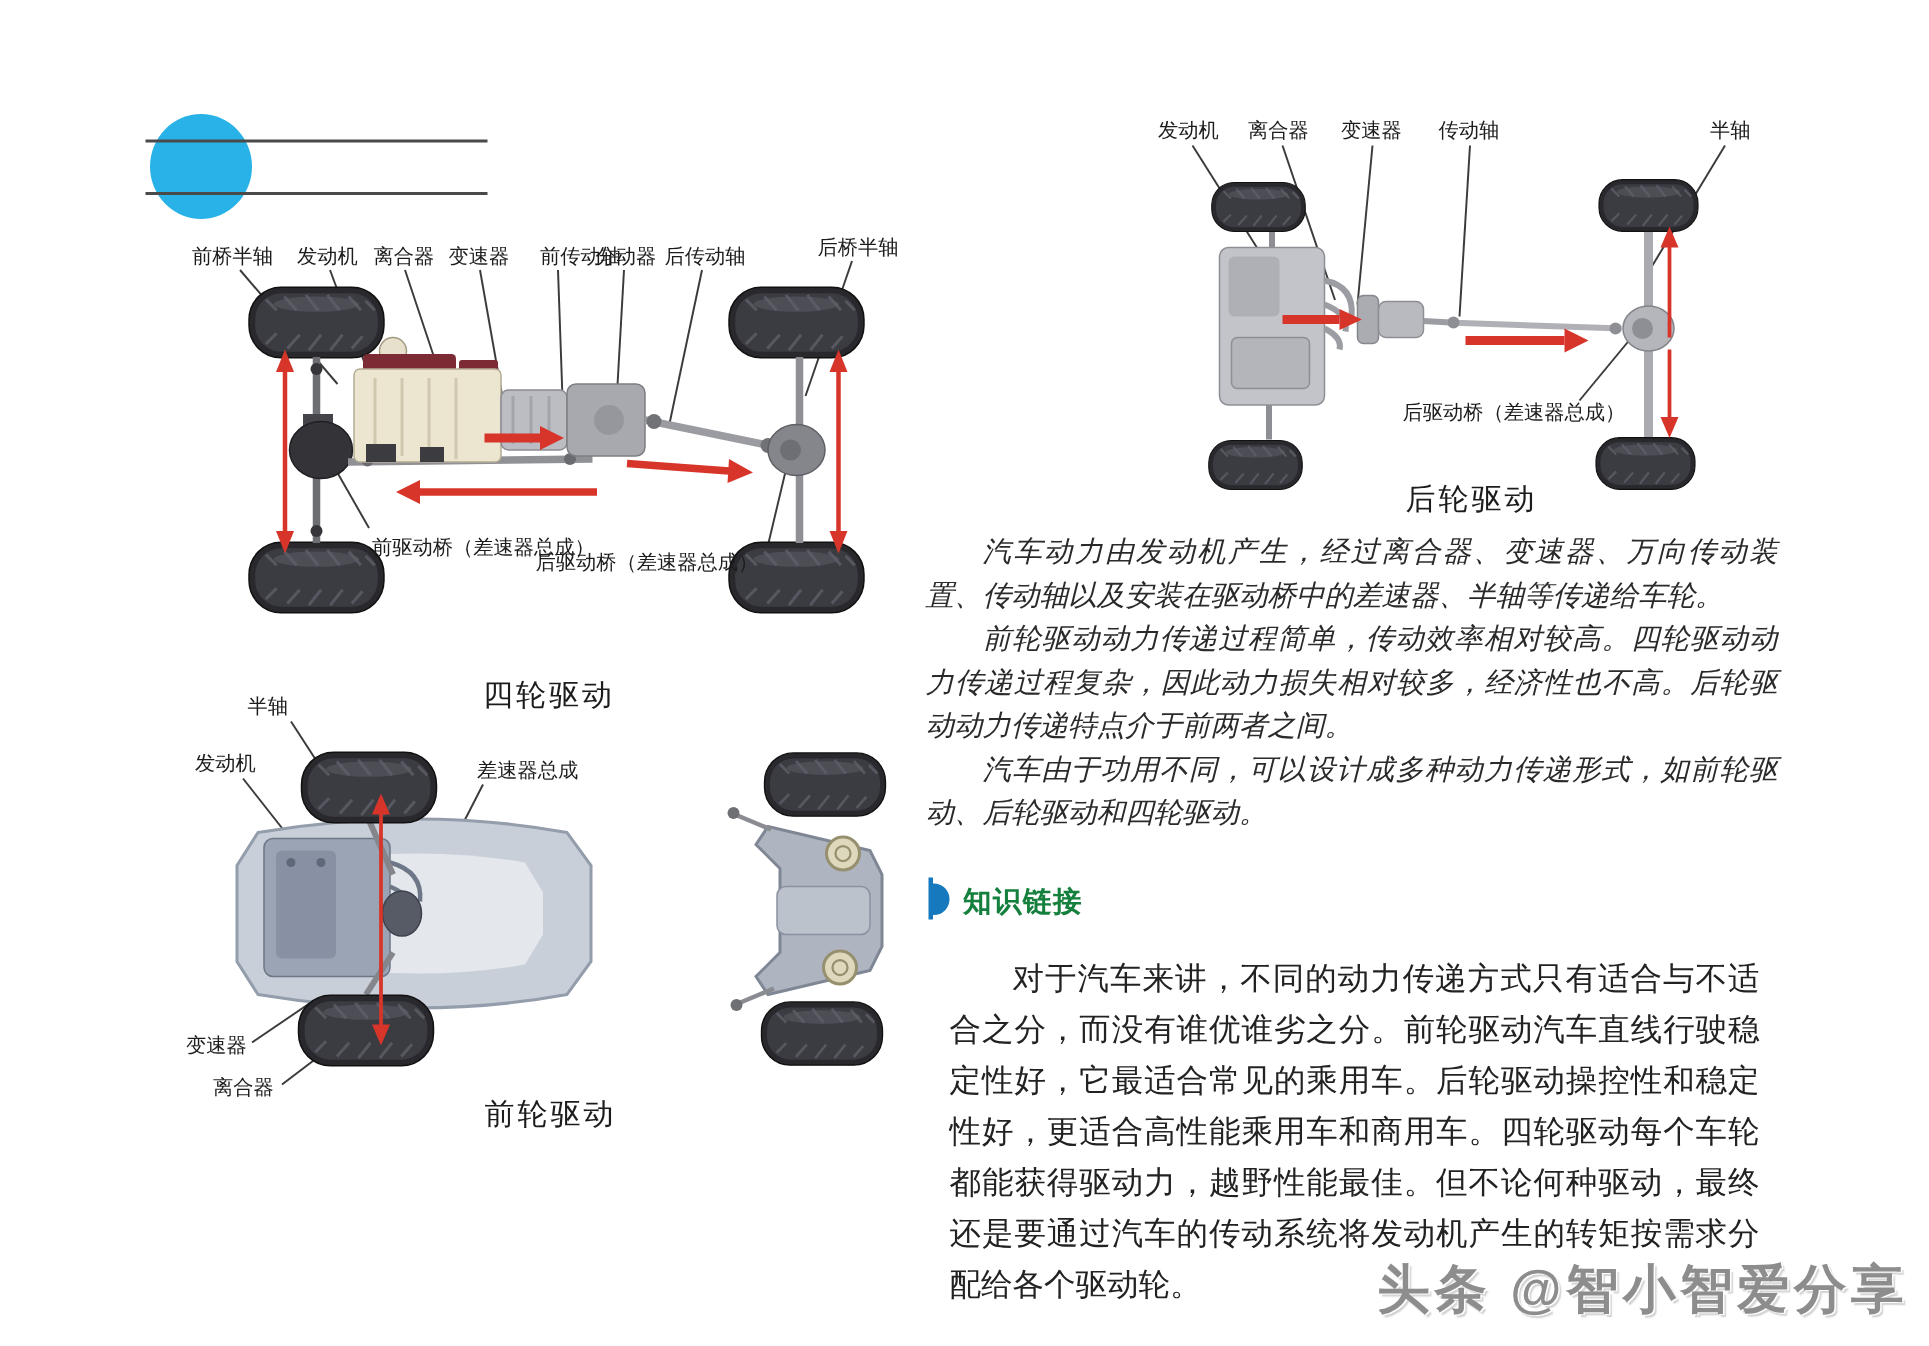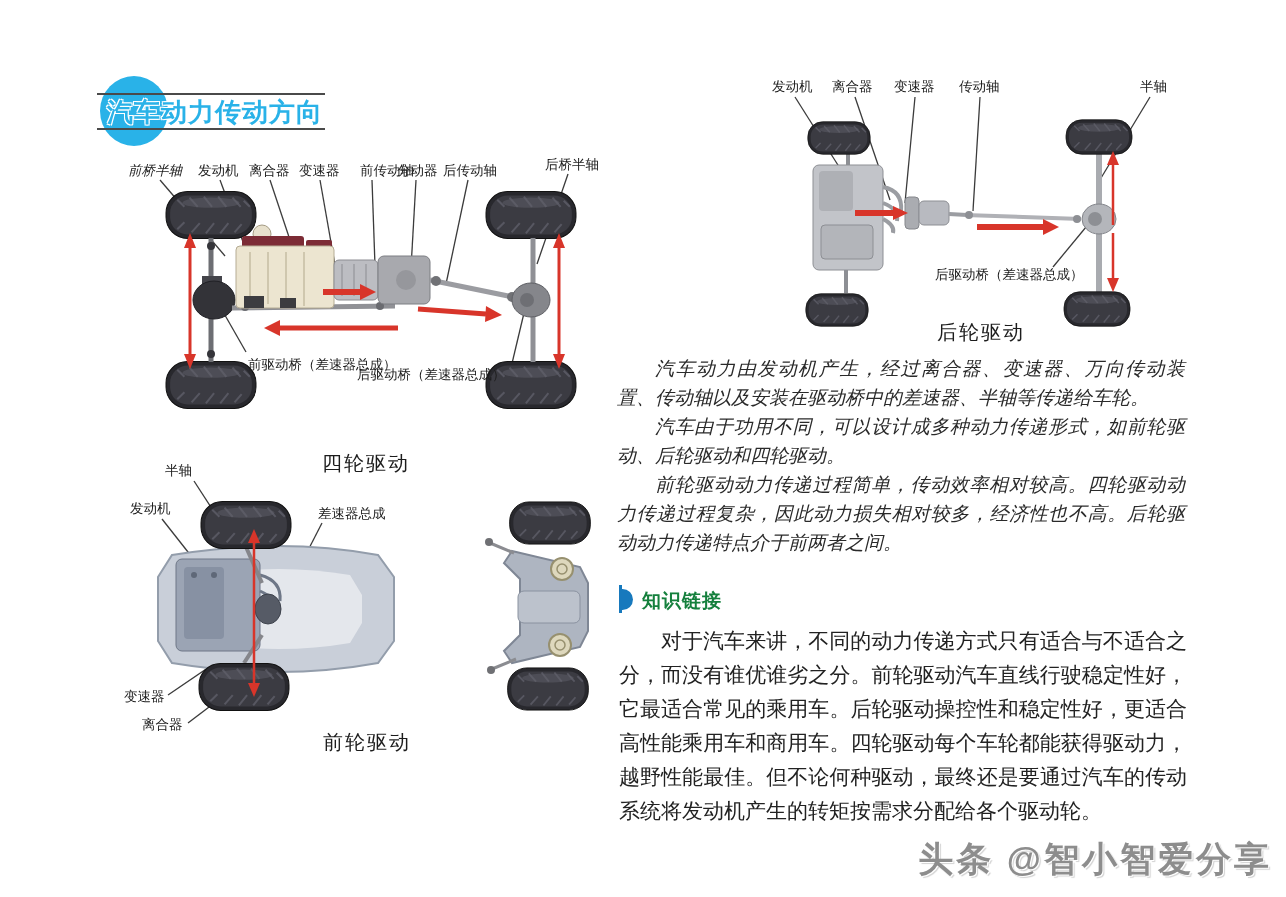--- a/index.html
+++ b/index.html
@@ -24,22 +24,22 @@
   .bodytext{position:absolute;left:617px;top:354px;width:568px;font-style:italic;}
   .bodytext p{margin:0;font-size:19px;line-height:29px;text-indent:2em;text-align:justify;color:#2a2a2a;}
 
   .kl-head{position:absolute;left:619px;top:585px;height:30px;}
   .kl-icon{position:absolute;left:0;top:0;width:16px;height:28px;}
   .kl-icon .bar{position:absolute;left:0;top:0;width:2.5px;height:28px;background:#1779bd;}
   .kl-icon .half{position:absolute;left:2.5px;top:4px;width:11px;height:21px;background:#1779bd;border-radius:0 21px 21px 0;}
   .kl-title{position:absolute;left:23px;top:3px;font-size:19px;font-weight:bold;color:#15803d;letter-spacing:1px;white-space:nowrap;}
 
   .kltext{position:absolute;left:617px;top:622px;width:572px;}
-  .kltext p{margin:2px;font-size:21px;line-height:34px;text-indent:2em;text-align:justify;color:#222;
-            font-family:Liberation Serif, serif;}
+  .kltext p{margin:16px;font-size:21px;line-height:34px;text-indent:2em;text-align:justify;color:#222;
+            font-family:Liberation Mono, monospace;}
 
   .watermark{position:absolute;right:14px;top:836px;font-size:35px;font-weight:bold;color:#8d8d8d;letter-spacing:3px;
              text-shadow:1px 1px 0 #ffffff,2px 2px 1px rgba(0,0,0,0.18);white-space:nowrap;}
 </style>
 </head>
 <body>
 
 <div class="page">
 
   <svg width="0" height="0" style="position:absolute" aria-hidden="true">
@@ -49,21 +49,20 @@
         <rect x="5" y="5" width="80" height="38" rx="17" fill="#3b3b42"></rect>
         <path d="M12 9 l7 7 M24 7 l8 9 M38 6 l8 10 M52 6 l8 10 M66 7 l8 9 M77 10 l6 6 M12 38 l7 -7 M26 41 l8 -9 M40 42 l8 -10 M54 42 l8 -10 M68 41 l7 -8" stroke="#575761" stroke-width="2" fill="none"></path>
         <ellipse cx="45" cy="12" rx="28" ry="5" fill="#60606a" opacity="0.5"></ellipse>
       </symbol>
     </defs>
   </svg>
 
   <div class="title-circle"></div>
   <div class="title-line top"></div>
   <div class="title-line bot"></div>
-  <div class="page-title">汽车动力传动方向</div>
 
   <div class="fig" style="left:110px;top:148px;width:510px;height:300px;">
     <svg width="510" height="300" viewBox="0 0 510 300">
 
       <g stroke="#3b3b3b" stroke-width="1.3">
         <line x1="50" y1="32" x2="115" y2="108"></line>
         <line x1="110" y1="32" x2="152" y2="145"></line>
         <line x1="160" y1="32" x2="196" y2="140"></line>
         <line x1="210" y1="32" x2="228" y2="134"></line>
         <line x1="262" y1="32" x2="266" y2="146"></line>
@@ -132,21 +131,21 @@
         <line x1="308" y1="161" x2="376" y2="166" stroke-width="5"></line>
         <polygon points="376,158 392,167 375,174" stroke="none"></polygon>
         <line x1="80" y1="98" x2="80" y2="208" stroke-width="3"></line>
         <polygon points="74,100 80,85 86,100" stroke="none"></polygon>
         <polygon points="74,206 80,221 86,206" stroke="none"></polygon>
         <line x1="449" y1="98" x2="449" y2="208" stroke-width="3"></line>
         <polygon points="443,100 449,85 455,100" stroke="none"></polygon>
         <polygon points="443,206 449,221 455,206" stroke="none"></polygon>
       </g>
     </svg>
-    <div class="lbl" style="left:18px;top:14px;font-style:italic;">前桥半轴</div>
+    <div class="lbl" style="left:18px;top:14px;">前桥半轴</div>
     <div class="lbl" style="left:88px;top:14px;">发动机</div>
     <div class="lbl" style="left:139px;top:14px;">离合器</div>
     <div class="lbl" style="left:189px;top:14px;">变速器</div>
     <div class="lbl" style="left:250px;top:14px;">前传动轴</div>
     <div class="lbl" style="left:287px;top:14px;">分动器</div>
     <div class="lbl" style="left:333px;top:14px;">后传动轴</div>
     <div class="lbl" style="left:435px;top:8px;">后桥半轴</div>
     <div class="lbl" style="left:138px;top:208px;">前驱动桥（差速器总成）</div>
     <div class="lbl" style="left:247px;top:218px;">后驱动桥（差速器总成）</div>
     <div class="cap" style="left:196px;top:258px;width:120px;margin-top:44px;">四轮驱动</div>
@@ -266,22 +265,22 @@
     <div class="lbl" style="left:77px;top:3px;">离合器</div>
     <div class="lbl" style="left:139px;top:3px;">变速器</div>
     <div class="lbl" style="left:204px;top:3px;">传动轴</div>
     <div class="lbl" style="left:385px;top:3px;">半轴</div>
     <div class="lbl" style="left:180px;top:191px;">后驱动桥（差速器总成）</div>
     <div class="cap" style="left:166px;top:244px;width:120px;">后轮驱动</div>
   </div>
 
   <div class="bodytext">
     <p>汽车动力由发动机产生，经过离合器、变速器、万向传动装置、传动轴以及安装在驱动桥中的差速器、半轴等传递给车轮。</p>
+    <p>前轮驱动动力传递过程简单，传动效率相对较高。四轮驱动动力传递过程复杂，因此动力损失相对较多，经济性也不高。后轮驱动动力传递特点介于前两者之间。</p>
     <p>汽车由于功用不同，可以设计成多种动力传递形式，如前轮驱动、后轮驱动和四轮驱动。</p>
-    <p>前轮驱动动力传递过程简单，传动效率相对较高。四轮驱动动力传递过程复杂，因此动力损失相对较多，经济性也不高。后轮驱动动力传递特点介于前两者之间。</p>
   </div>
 
   <div class="kl-head">
     <span class="kl-icon">
         <span class="bar"></span>
         <span class="half"></span>
       </span>
     <span class="kl-title">知识链接</span>
   </div>
   <div class="kltext">

